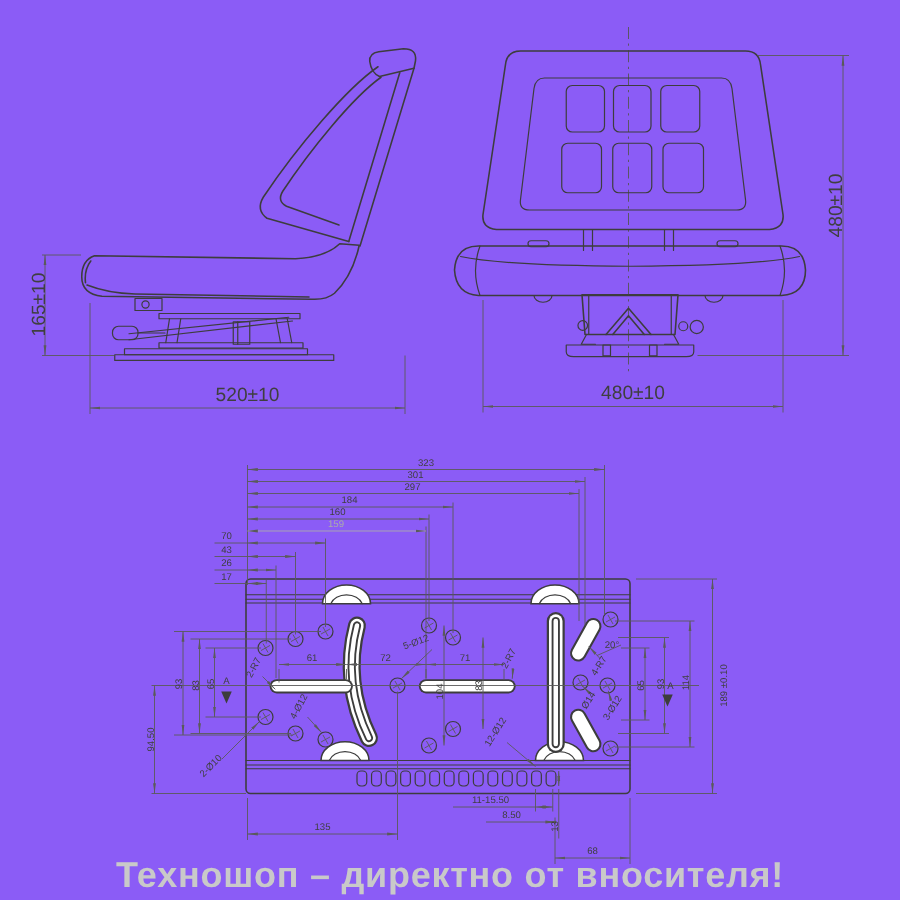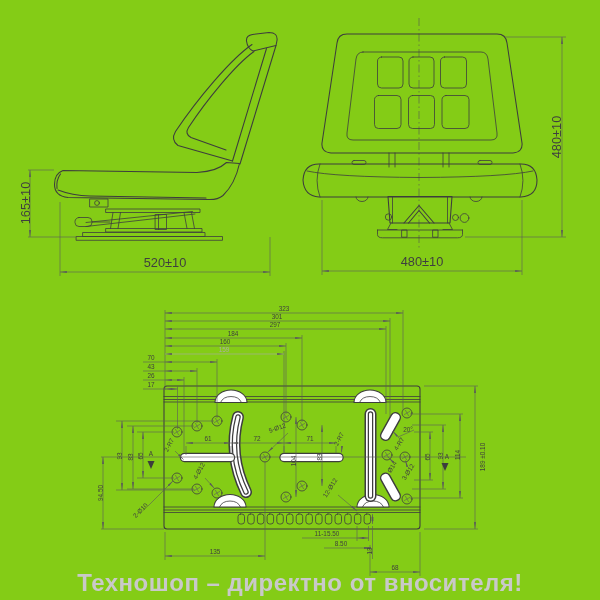--- a/index.html
+++ b/index.html
@@ -1,16 +1,16 @@
 <!DOCTYPE html>
 <html><head>
 <meta charset="utf-8">
 <style>
   html,body{margin:0;padding:0;background:#fff;}
-  #canvas{width:600px;height:600px;background:#84cc16;position:relative;font-family:"Liberation Sans",sans-serif;text-align:center;}
+  #canvas{width:600px;height:600px;background:#8b5cf6;position:relative;font-family:"Liberation Sans",sans-serif;text-align:center;}
   svg{display:block}
   .o{fill:none;stroke:#3d3d3d;stroke-width:1.05;stroke-linecap:round;stroke-linejoin:round}
   .o2{fill:none;stroke:#3d3d3d;stroke-width:0.8;stroke-linecap:round;stroke-linejoin:round}
   .wf{fill:#fff;stroke:#3d3d3d;stroke-width:1.05}
   .d{fill:none;stroke:#5a5a5a;stroke-width:0.6}
   .dg{fill:none;stroke:#ababab;stroke-width:0.6}
   .t{font-family:"Liberation Sans",sans-serif;font-size:6.4px;fill:#3f3f3f;text-anchor:middle}
   .tg{fill:#ababab}
   .tb{font-size:12.8px}
   .cl{fill:none;stroke:#555;stroke-width:0.6;stroke-dasharray:8 3 1.5 3}

